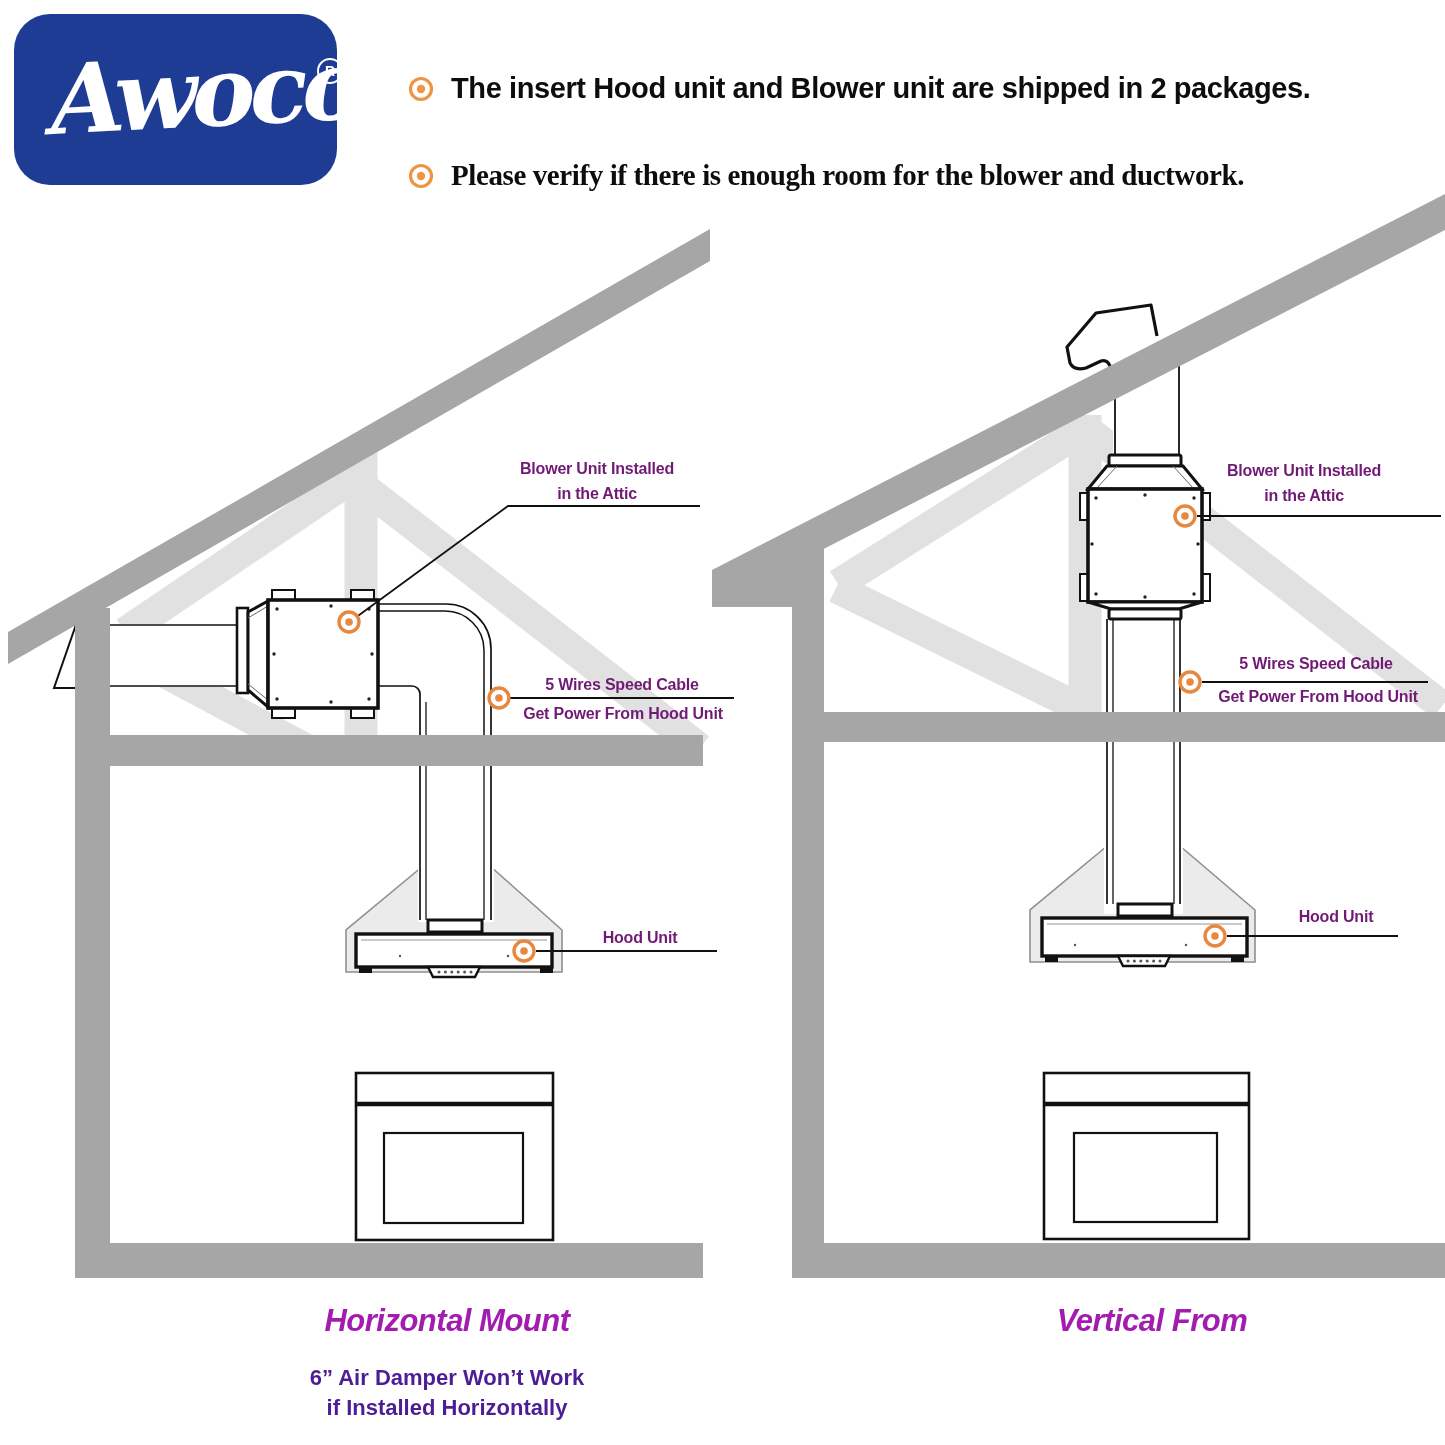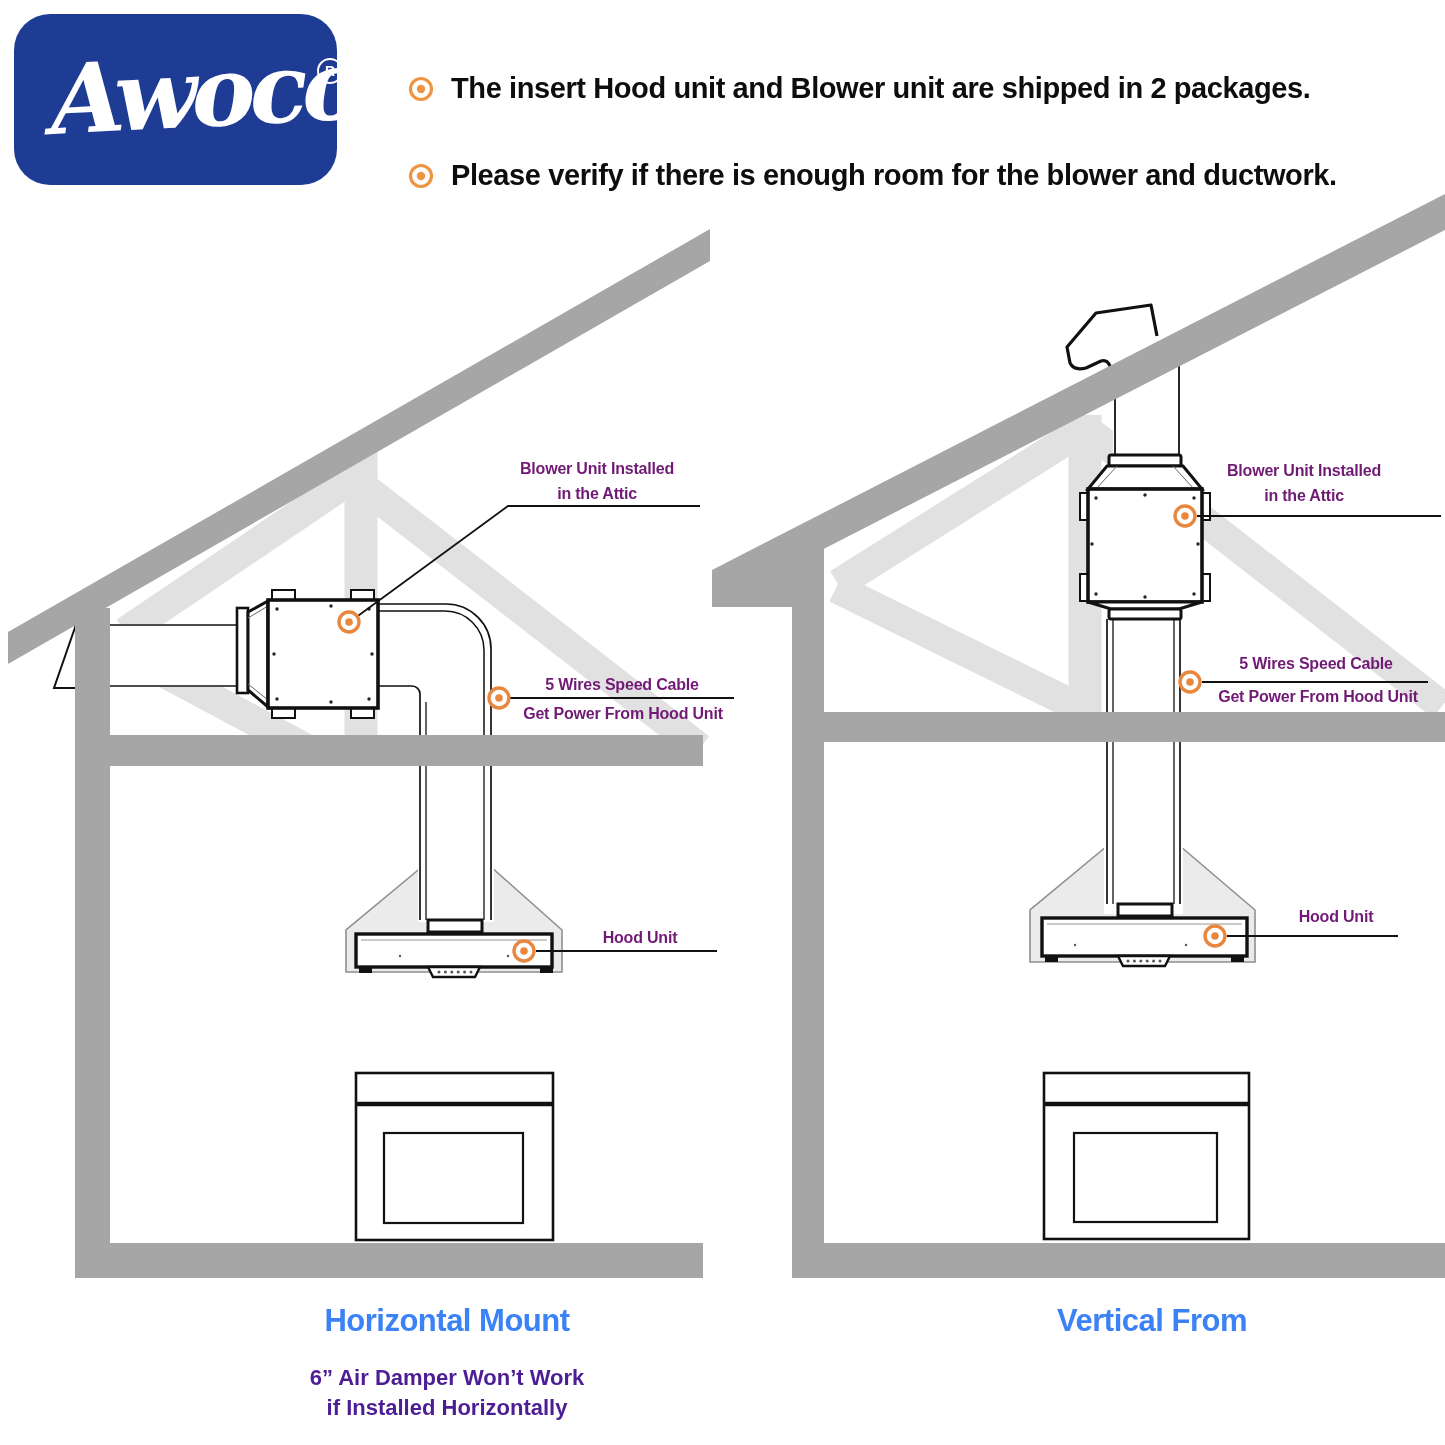--- a/index.html
+++ b/index.html
@@ -3,21 +3,21 @@
 <meta charset="utf-8">
 <style>
   html,body{margin:0;padding:0;background:#ffffff;}
   .stage{position:relative;width:1445px;height:1445px;background:#ffffff;overflow:hidden;
          font-family:"Liberation Sans",sans-serif;}
   svg{position:absolute;left:0;top:0;}
   .lbl{position:absolute;font-weight:bold;color:#701a75;white-space:nowrap;}
   .ctr{transform:translateX(-50%);text-align:center;}
   .small-lbl{font-size:16px;letter-spacing:-0.2px;}
   .note-txt{font-size:29px;letter-spacing:-0.4px;color:#0d0d0d;}
-  .title-txt{font-size:31px;color:#3b82f6;letter-spacing:-0.5px;}
+  .title-txt{font-size:31px;color:#a21caf;letter-spacing:-0.5px;font-style:italic;}
   .warn-txt{font-size:22px;color:#4c1d95;}
   .logo-box{position:absolute;left:14px;top:14px;width:323px;height:171px;background:#1e3c94;
             border-radius:36px;}
   .logo-script{position:absolute;left:36px;top:22px;font-family:"DejaVu Serif",serif;
                font-style:italic;font-weight:bold;font-size:96px;color:#ffffff;
                letter-spacing:-6px;transform:rotate(-3deg);}
   .logo-reg{position:absolute;left:303px;top:44px;width:22px;height:22px;border:2px solid #fff;
             border-radius:50%;color:#fff;font-size:14px;font-weight:bold;line-height:22px;
             text-align:center;font-family:"Liberation Sans",sans-serif;}
 </style>
@@ -253,21 +253,21 @@
     </g>
   </g>
 </svg>
 
 <div class="logo-box">
   <span class="logo-script">Awoco</span>
   <span class="logo-reg">R</span>
 </div>
 
 <div class="lbl note-txt" style="left:451px;top:72px;">The insert Hood unit and Blower unit are shipped in 2 packages.</div>
-<div class="lbl note-txt" style="left:451px;top:159px;">Please verify if there is enough room for the blower and ductwork.</div>
+<div class="lbl note-txt" style="left:451px;top:159px;font-family:Liberation Serif, serif;">Please verify if there is enough room for the blower and ductwork.</div>
 
 <div class="lbl small-lbl ctr" style="left:597px;top:460px;">Blower Unit Installed</div>
 <div class="lbl small-lbl ctr" style="left:597px;top:485px;">in the Attic</div>
 <div class="lbl small-lbl ctr" style="left:622px;top:676px;">5 Wires Speed Cable</div>
 <div class="lbl small-lbl ctr" style="left:623px;top:705px;">Get Power From Hood Unit</div>
 <div class="lbl small-lbl ctr" style="left:640px;top:929px;">Hood Unit</div>
 
 <div class="lbl small-lbl ctr" style="left:1304px;top:462px;">Blower Unit Installed</div>
 <div class="lbl small-lbl ctr" style="left:1304px;top:487px;">in the Attic</div>
 <div class="lbl small-lbl ctr" style="left:1316px;top:655px;">5 Wires Speed Cable</div>

